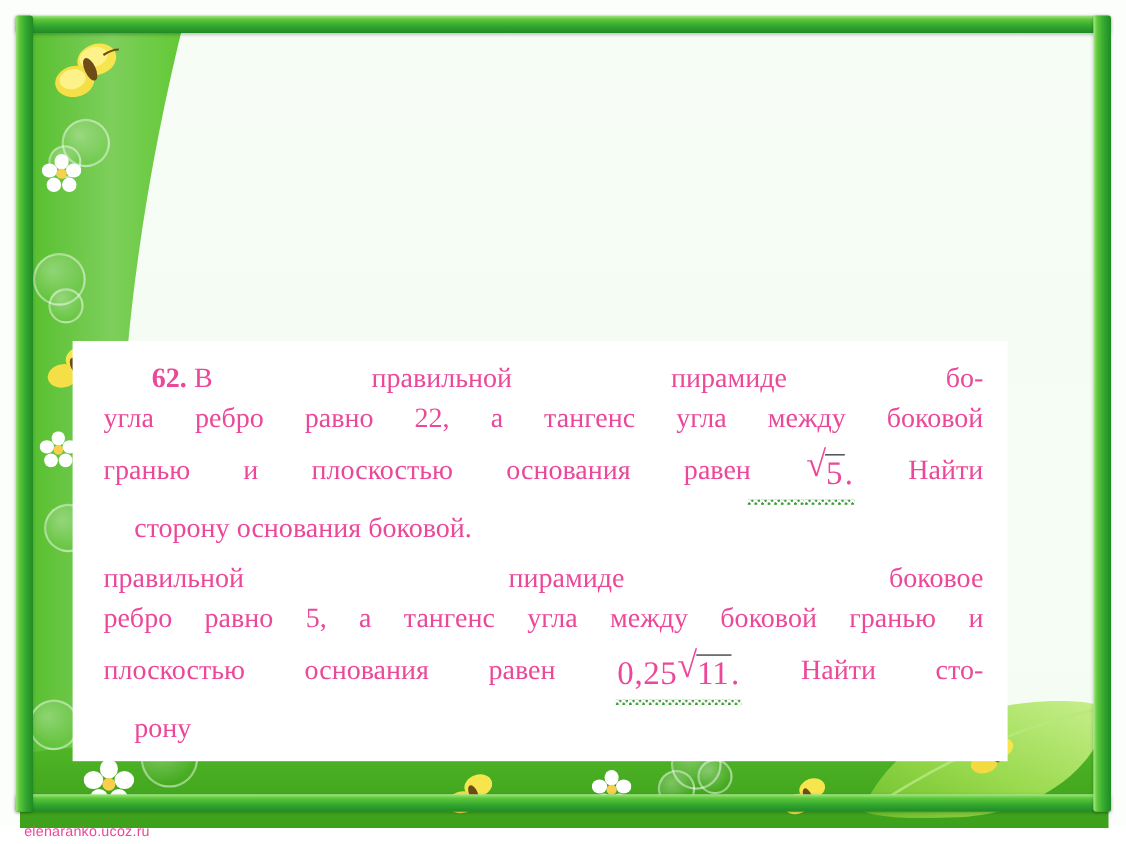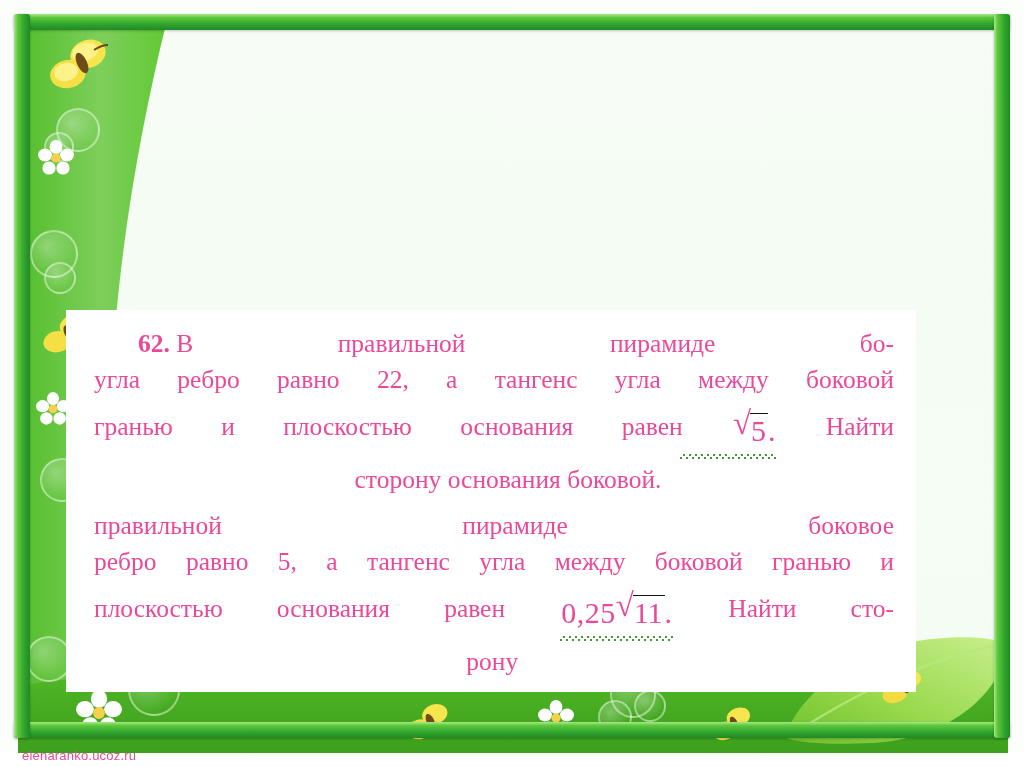--- a/index.html
+++ b/index.html
@@ -149,21 +149,21 @@
   .para + .para { margin-top: 10px; }
   .indent { display: inline-block; width: 44px; }
   .qnum { font-weight: bold; }
 
   
   .just-line {
     display: flex;
     justify-content: space-between;
     white-space: nowrap;
   }
-  .just-line.last { justify-content: center; margin-left: 28px; }
+  .just-line.last { justify-content: flex-start; margin-left: 28px; }
 
   
   .math {
     display: inline-block;
     position: relative;
     font-family: "Liberation Serif", serif;
     font-size: 30px;
     vertical-align: -2px;
     padding: 0 2px;
     white-space: nowrap;

